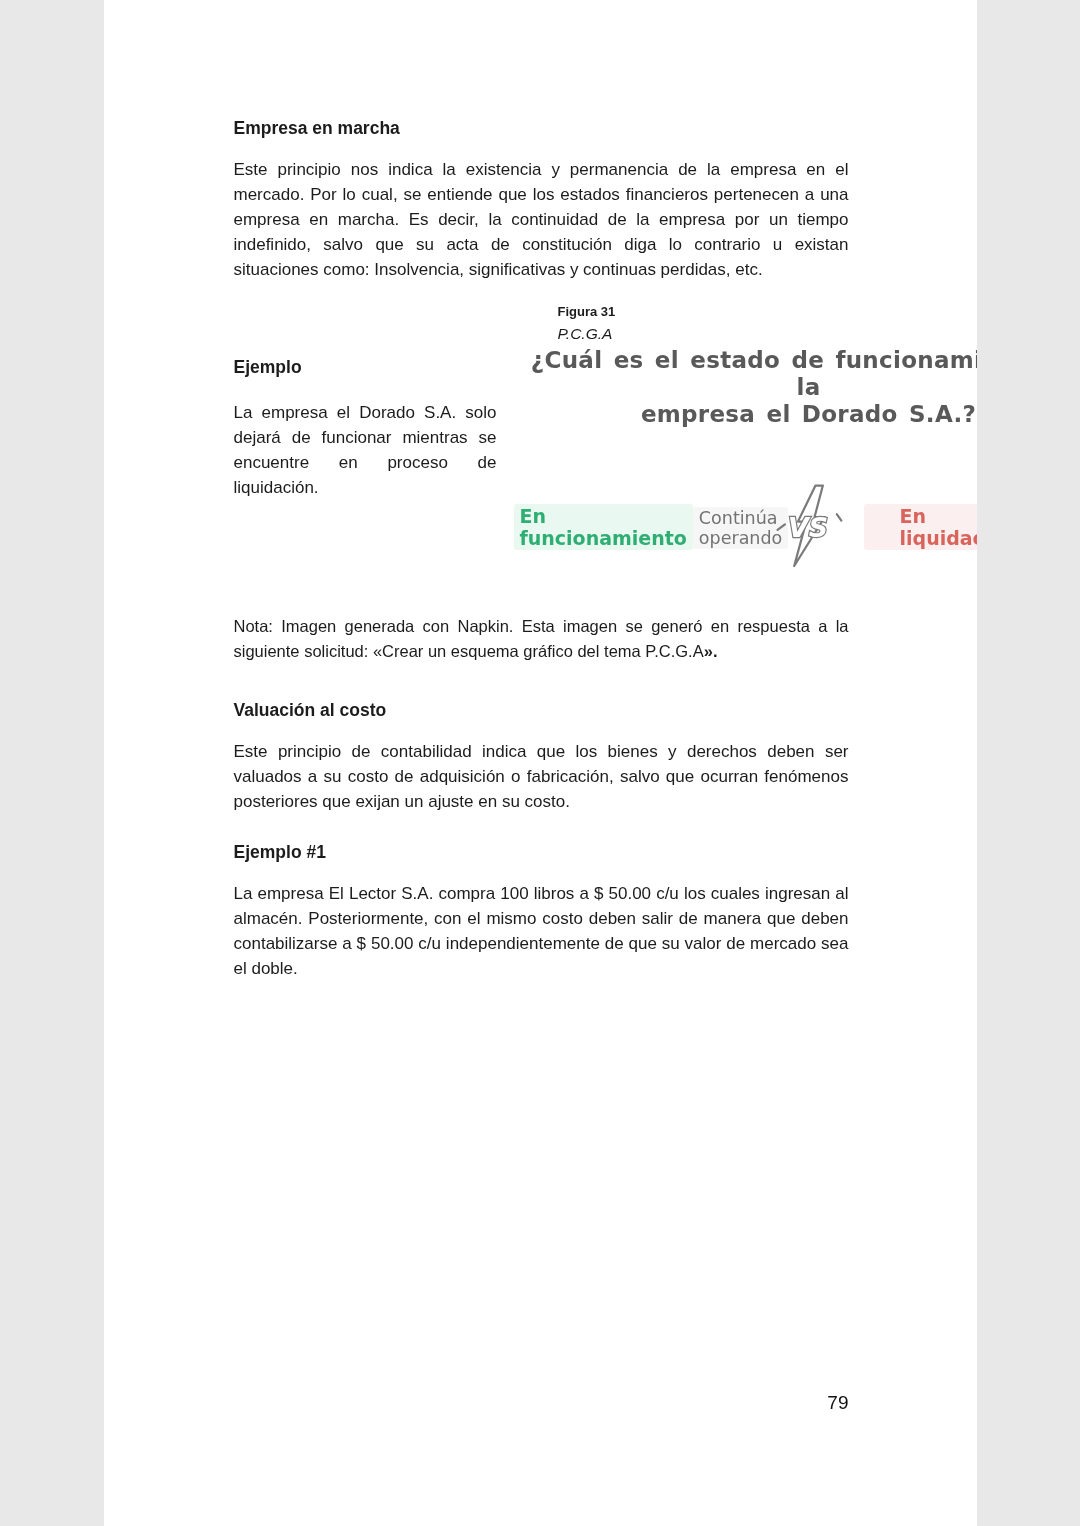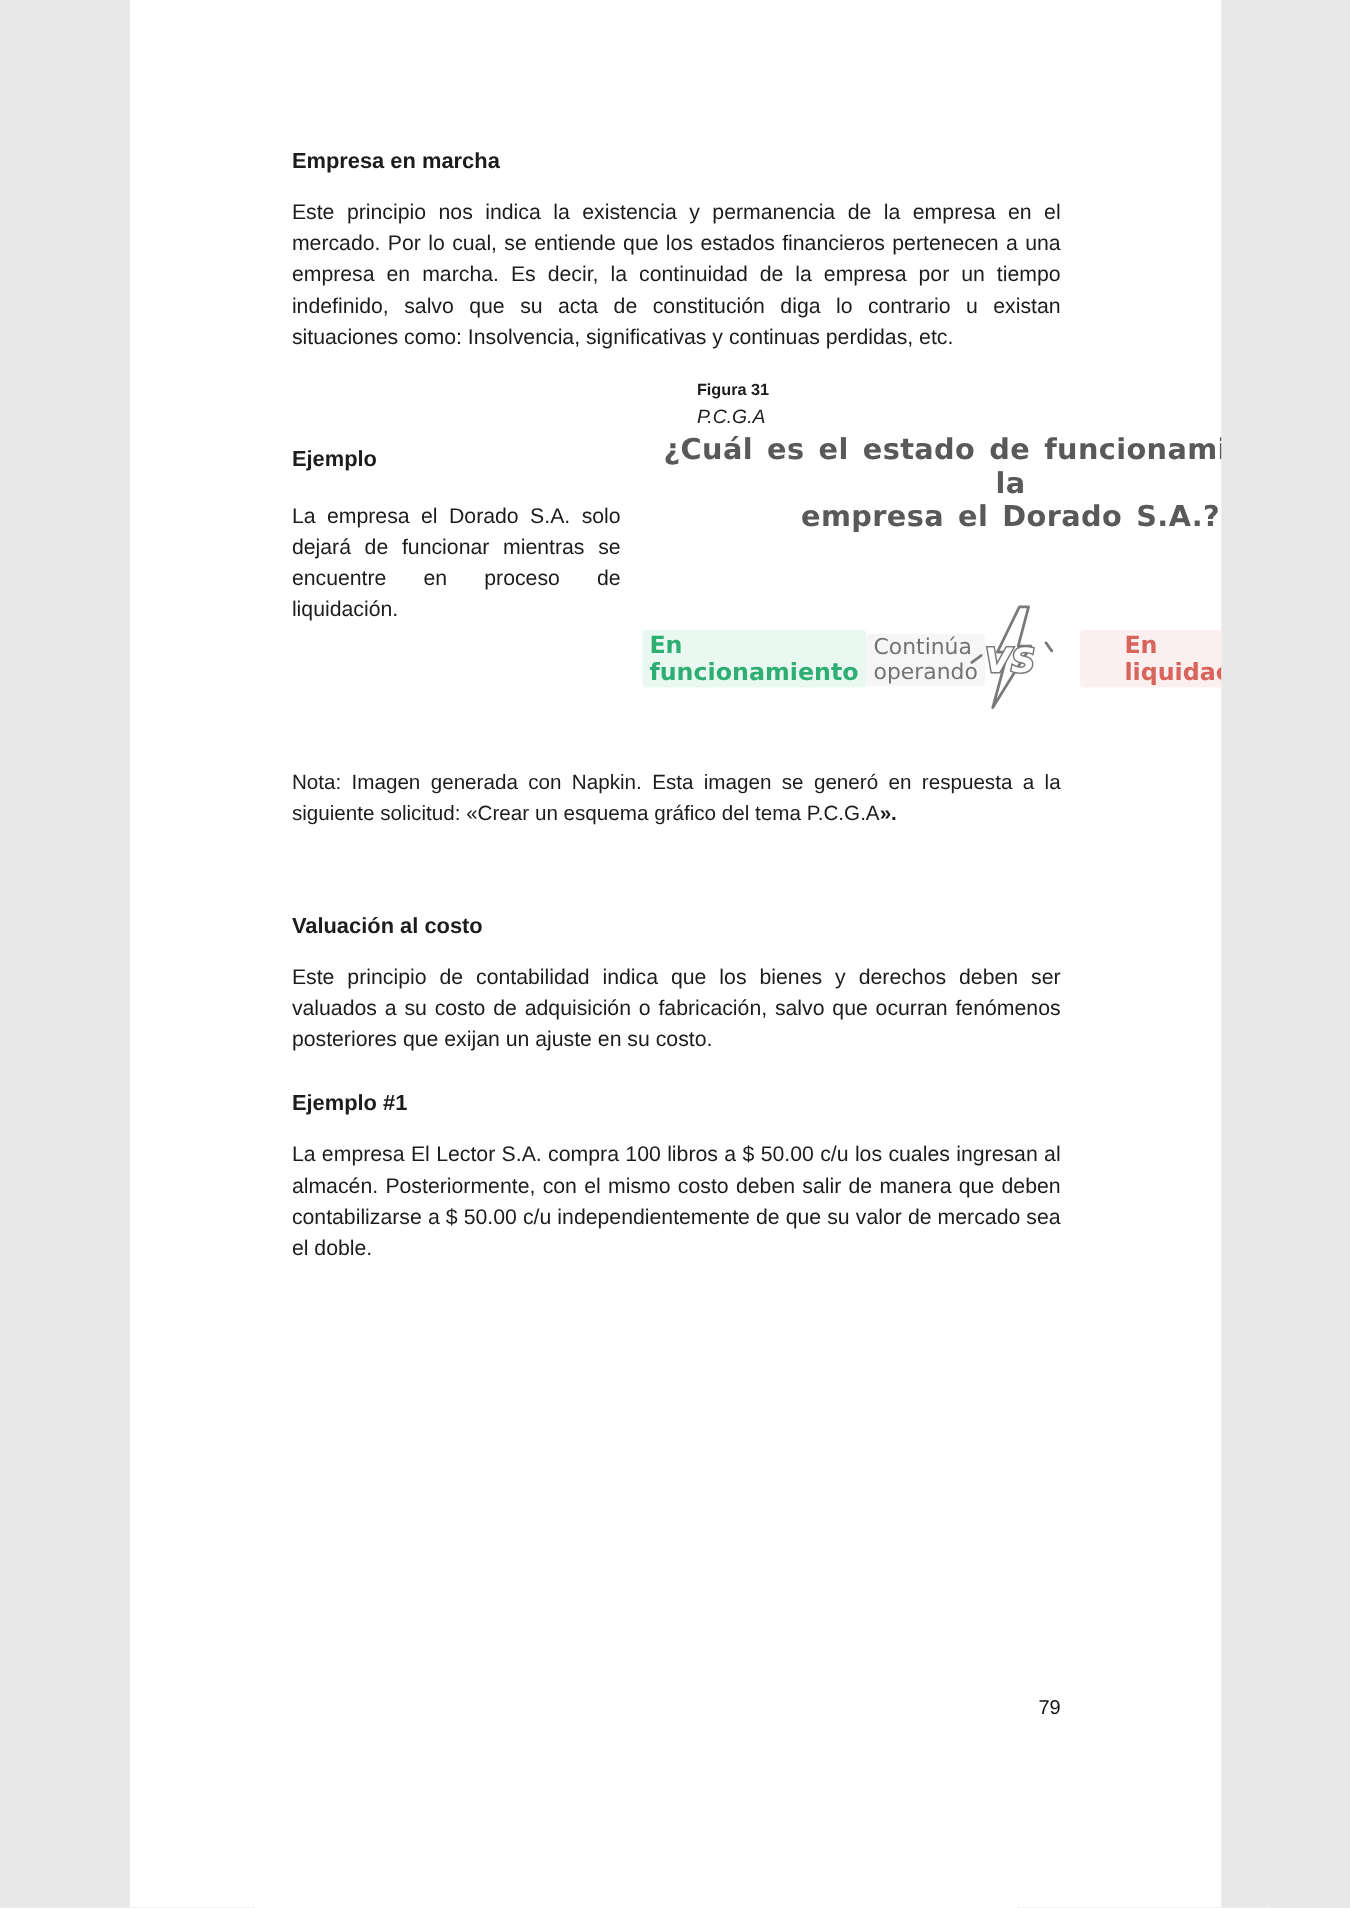--- a/index.html
+++ b/index.html
@@ -76,26 +76,26 @@
     padding: 1px 6px;
     border-radius: 3px;
   }
   .nota {
     margin-top: 40px;
     font-size: 16.5px;
     line-height: 25px;
     text-align: justify;
   }
   .nota b { font-weight: bold; }
-  .spacer-heading { margin-top: 66px; }
+  .spacer-heading { margin-top: 36px; }
   .page-number {
     position: absolute;
-    top: 1358px;
+    top: 1392px;
     right: 128px;
-    font-size: 16px;
+    font-size: 19px;
     color: #111;
   }
 </style>
 </head>
 <body>
 
 <div class="page">
 
   <h3 class="heading">Empresa en marcha</h3>
   <p class="body-text">Este principio nos indica la existencia y permanencia de la empresa en el mercado. Por lo cual, se entiende que los estados financieros pertenecen a una empresa en marcha. Es decir, la continuidad de la empresa por un tiempo indefinido, salvo que su acta de constitución diga lo contrario u existan situaciones como: Insolvencia, significativas y continuas perdidas, etc.</p>

